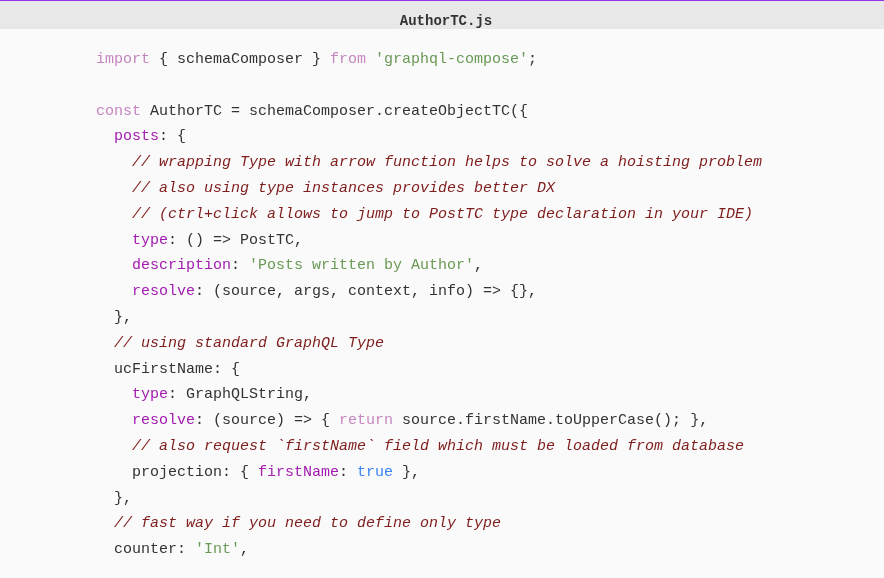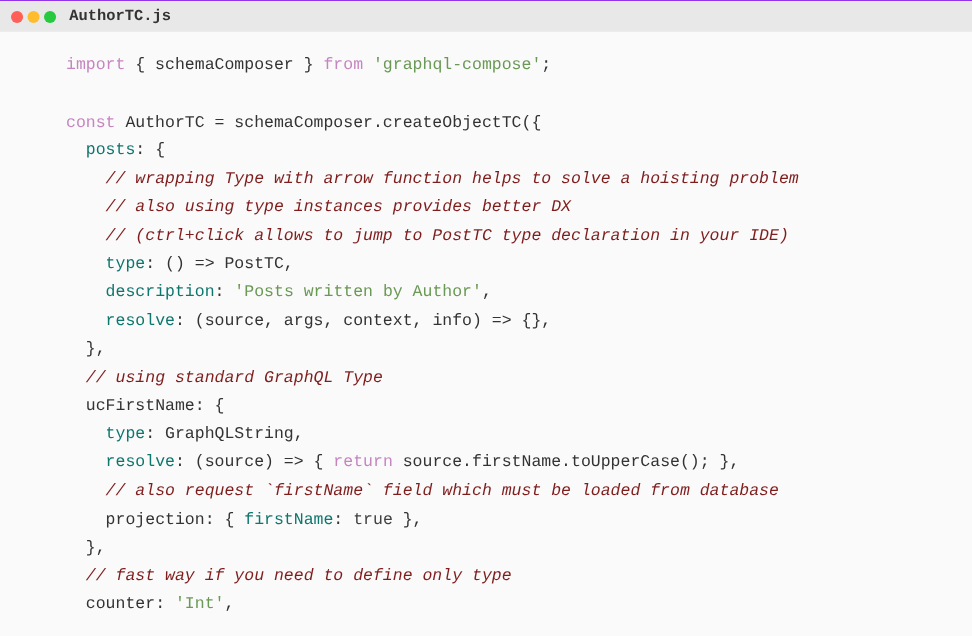--- a/index.html
+++ b/index.html
@@ -22,20 +22,21 @@
       flex-direction: column;
       border-top: 1px solid #9333ea;
     }
     .titlebar {
       background: #e8e8e8;
       height: 28px;
       display: flex;
       align-items: center;
       padding: 0 10px;
       gap: 4px;
+      flex-direction: column;
     }
     .dot {
       width: 11px;
       height: 11px;
       border-radius: 50%;
       display: inline-block;
     }
     .dot-red { background: #ff5f56; }
     .dot-yellow { background: #ffbd2e; }
     .dot-green { background: #27c93f; }
@@ -46,29 +47,30 @@
       font-size: 14px;
     }
     .code-area {
       flex: 1;
       background: #fafafa;
       padding: 18px 0 0 0;
       overflow: auto;
       line-height: 1.72;
       white-space: pre;
       color: #333;
+      margin-left: 36px;
     }
     .line {
       padding-left: 60px;
     }
     .kw { color: #c586c0; }
     .str { color: #6a9955; }
     .comment { color: #7f1d1d; font-style: italic; }
-    .prop { color: #0f766e; }
-    .bool { color: #404040; }
+    .prop { color: #a21caf; }
+    .bool { color: #3b82f6; }
   </style>
 </head>
 <body>
 
 <div class="window">
   <div class="titlebar">
     <span class="dot dot-red"></span>
     <span class="dot dot-yellow"></span>
     <span class="dot dot-green"></span>
     <span class="title">AuthorTC.js</span>

